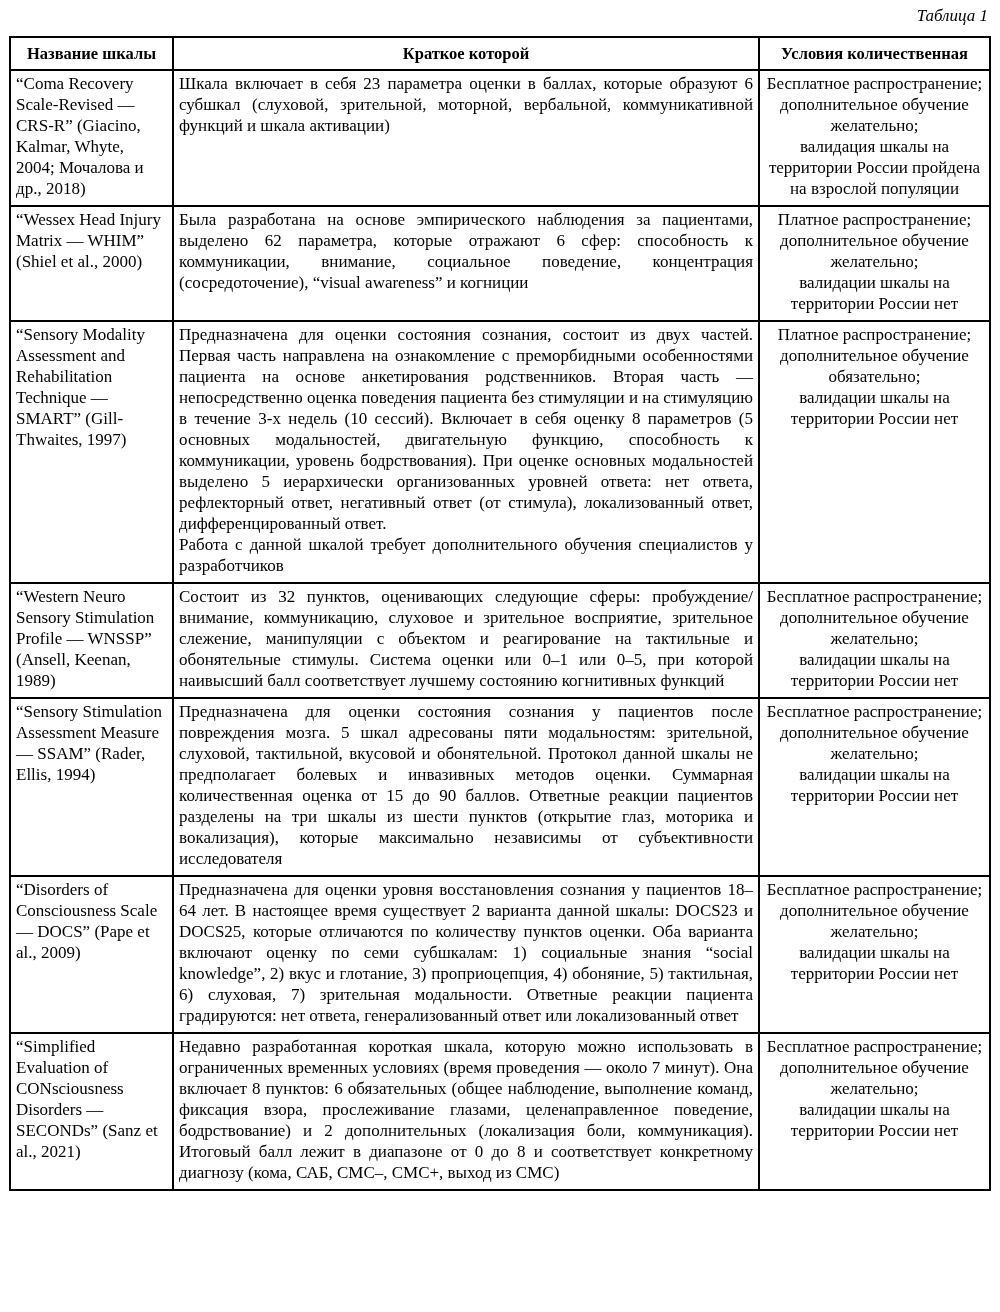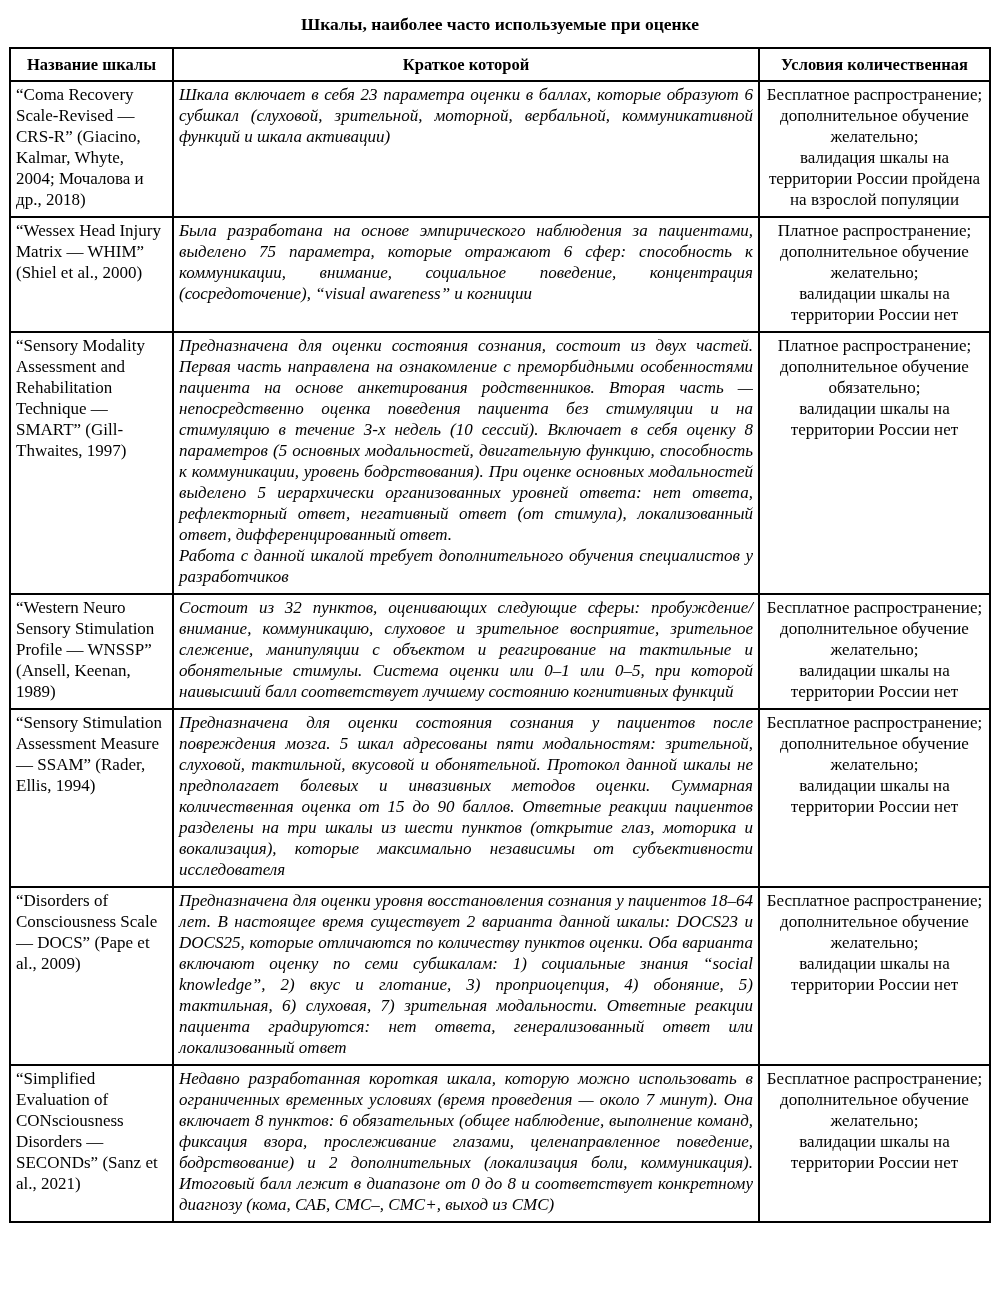--- a/index.html
+++ b/index.html
@@ -48,32 +48,31 @@
     vertical-align: top;
     padding: 2px 5px 6px 5px;
     margin-left: 37px;
   }
   td.cell-name { text-align: left; }
   td.cell-desc {
     text-align: justify;
     hyphens: auto;
     -webkit-hyphens: auto;
     white-space: pre-line;
-    font-style: italic;
   }
   td.cell-cond { text-align: center; white-space: pre-line; }
 </style>
 </head>
 <body>
 
 <div class="page">
 
+  <div class="caption-label">Таблица 1</div>
 
   <div class="title">
-    <div>Шкалы, наиболее часто используемые при оценке</div>
   </div>
 
   <table class="scales">
     <colgroup>
       <col style="width:163px">
       <col style="width:586px">
       <col>
     </colgroup>
     <thead>
       <tr>
@@ -85,21 +84,21 @@
     <tbody>
       <tr>
         <td class="cell-name">“Coma Recovery Scale-Revised — CRS-R” (Giacino, Kalmar, Whyte, 2004; Мочалова и др., 2018)</td>
         <td class="cell-desc">Шкала включает в себя 23 параметра оценки в баллах, которые образуют 6 субшкал (слуховой, зрительной, моторной, вербальной, коммуникативной функций и шкала активации)</td>
         <td class="cell-cond">Бесплатное распространение;
 дополнительное обучение желательно;
 валидация шкалы на территории России пройдена на взрослой популяции</td>
       </tr>
       <tr>
         <td class="cell-name">“Wessex Head Injury Matrix — WHIM” (Shiel et al., 2000)</td>
-        <td class="cell-desc">Была разработана на основе эмпирического наблюдения за пациентами, выделено 75 параметра, которые отражают 6 сфер: способность к коммуникации, внимание, социальное поведение, концентрация (сосредоточение), “visual awareness” и когниции</td>
+        <td class="cell-desc">Была разработана на основе эмпирического наблюдения за пациентами, выделено 62 параметра, которые отражают 6 сфер: способность к коммуникации, внимание, социальное поведение, концентрация (сосредоточение), “visual awareness” и когниции</td>
         <td class="cell-cond">Платное распространение;
 дополнительное обучение желательно;
 валидации шкалы на территории России нет</td>
       </tr>
       <tr>
         <td class="cell-name">“Sensory Modality Assessment and Rehabilitation Technique — SMART” (Gill-Thwaites, 1997)</td>
         <td class="cell-desc">Предназначена для оценки состояния сознания, состоит из двух частей. Первая часть направлена на ознакомление с преморбидными особенностями пациента на основе анкетирования родственников. Вторая часть — непосредственно оценка поведения пациента без стимуляции и на стимуляцию в течение 3-х недель (10 сессий). Включает в себя оценку 8 параметров (5 основных модальностей, двигательную функцию, способность к коммуникации, уровень бодрствования). При оценке основных модальностей выделено 5 иерархически организованных уровней ответа: нет ответа, рефлекторный ответ, негативный ответ (от стимула), локализованный ответ, дифференцированный ответ.
 Работа с данной шкалой требует дополнительного обучения специалистов у разработчиков</td>
         <td class="cell-cond">Платное распространение;
 дополнительное обучение обязательно;

